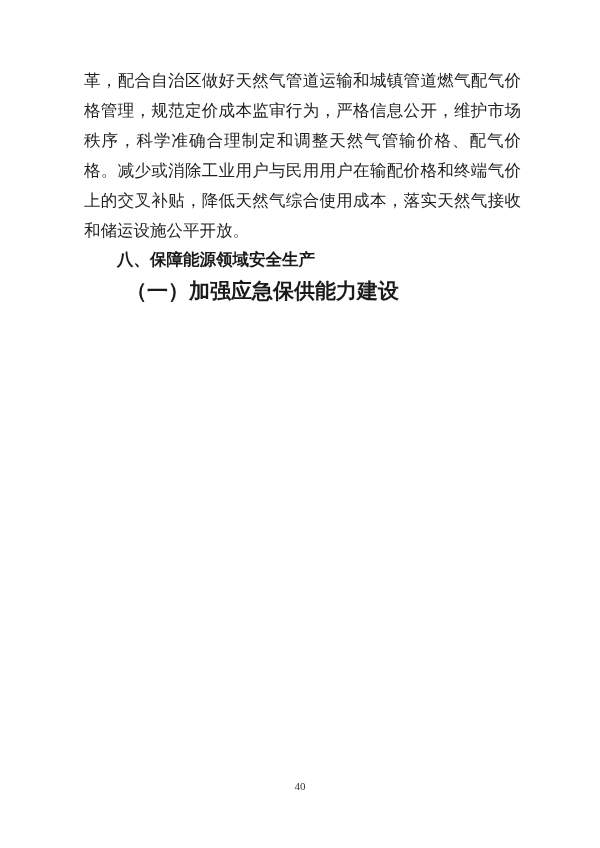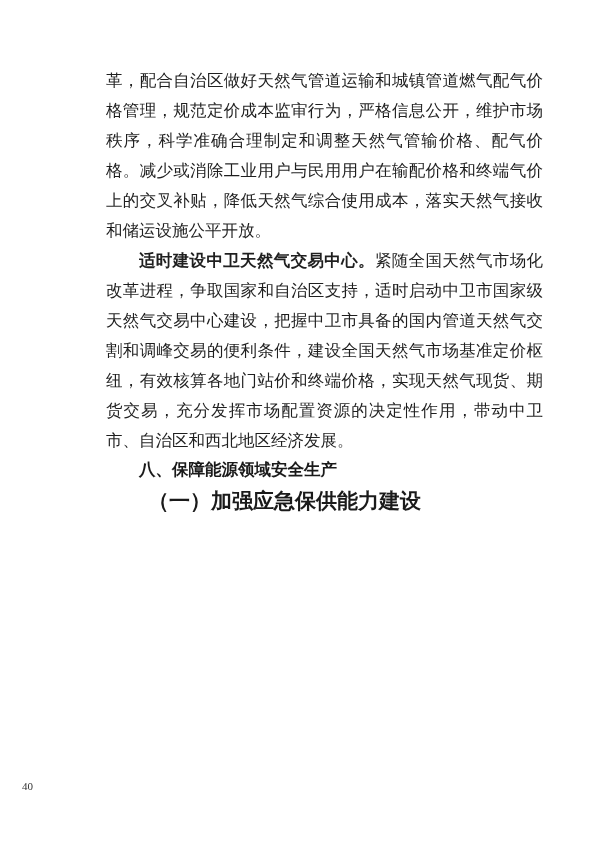--- a/index.html
+++ b/index.html
@@ -12,21 +12,20 @@
     height: 848px;
     position: relative;
     font-family: "Liberation Serif", "DejaVu Serif", serif;
     color: #1f1f1f;
     overflow: hidden;
   }
   .page {
     position: absolute;
     inset: 0;
     background: #ffffff;
-    margin-left: 22px;
   }
   .content {
     position: absolute;
     left: 84px;
     top: 66px;
     width: 437px;
   }
   .body-text {
     margin: 0;
     font-size: 16.5px;
@@ -57,36 +56,36 @@
     font-size: 21px;
     line-height: 30px;
     text-indent: 2em;
     color: #1a1a1a;
   }
   .footer {
     position: absolute;
     left: 0;
     right: 0;
     top: 776px;
+    text-align: center;
   }
   .page-number {
     font-size: 11px;
     color: #333333;
     font-family: "Liberation Serif", "DejaVu Serif", serif;
   }
 </style>
 </head>
 <body>
 
 <div class="page">
   <div class="content">
 
     <p class="body-text">革，配合自治区做好天然气管道运输和城镇管道燃气配气价格管理，规范定价成本监审行为，严格信息公开，维护市场秩序，科学准确合理制定和调整天然气管输价格、配气价格。减少或消除工业用户与民用用户在输配价格和终端气价上的交叉补贴，降低天然气综合使用成本，落实天然气接收和储运设施公平开放。</p>
 
-    <p class="body-text indent-2em"><span class="lead-bold">适时建设中卫天然气交易中心。</span><span>紧随全国天然气市场化改革进程，争取国家和自治区支持，适时启动中卫市国家级天然气交易中心建设，把握中卫市具备的国内管道天然气交割和调峰交易的便利条件，建设全国天然气市场基准定价枢纽，有效核算各地门站价和终端价格，实现天然气现货、期货交易，充分发挥市场配置资源的决定性作用，带动中卫市、自治区和西北地区经济发展。</span></p>
 
     <h2 class="heading-section">八、保障能源领域安全生产</h2>
 
     <h3 class="heading-subsection">（一）加强应急保供能力建设</h3>
 
 
   </div>
 
   <div class="footer">
     <span class="page-number">40</span>

